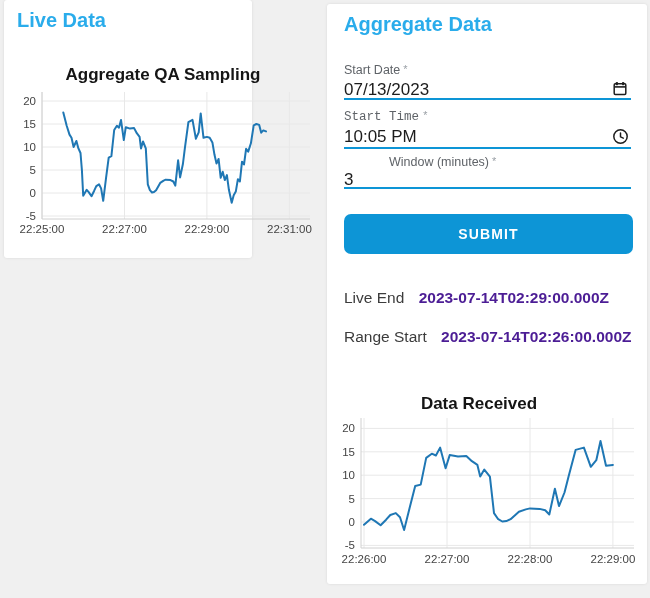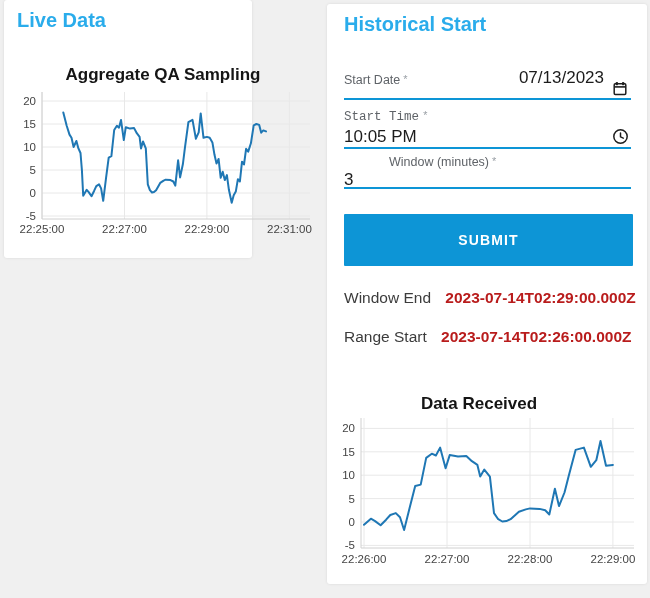--- a/index.html
+++ b/index.html
@@ -21,29 +21,29 @@
   .gridline{stroke:#e8e8e8;stroke-width:1;}
   .axisline{stroke:#d0d0d0;stroke-width:1;}
   .series{fill:none;stroke-width:2;stroke-linejoin:round;stroke-linecap:round;}
 
   .field-label{position:absolute;left:17px;font-size:12.5px;color:#5f6368;white-space:nowrap;}
   .req{font-size:11px;color:#9aa0a6;margin-left:3px;vertical-align:top;}
   .field-value{position:absolute;left:17px;width:260px;font-size:17px;color:#1c1c1c;background:transparent;border:none;outline:none;padding:0;font-family:"Liberation Sans",sans-serif;}
   .underline{position:absolute;left:17px;width:287px;height:2px;background:var(--primary,#0d95d6);}
   .icon-btn{position:absolute;left:284px;width:18px;height:18px;cursor:pointer;background:none;border:none;padding:0;}
 
-  #submit-btn{position:absolute;left:17px;top:210px;width:289px;height:52px;background:var(--primary,#0d95d6);
-    color:#ffffff;border:none;border-radius:1px;font-size:14px;font-weight:700;letter-spacing:.08em;
+  #submit-btn{position:absolute;left:17px;top:210px;width:289px;height:40px;background:var(--primary,#0d95d6);
+    color:#ffffff;border:none;border-radius:7px;font-size:14px;font-weight:700;letter-spacing:.08em;
     font-family:"Liberation Sans",sans-serif;cursor:pointer;}
 
   .result-row{position:absolute;left:17px;white-space:nowrap;font-size:15.5px;color:#333333;}
   #range-end-row{top:285px;}
   #range-start-row{top:324px;}
   .result-label{display:inline-block;color:#3c3c3c;}
-  .result-value{display:inline-block;margin-left:10px;font-weight:700;color:#b91c1c;}
+  .result-value{display:inline-block;margin-left:10px;font-weight:700;color:#4c1d95;}
 </style>
 </head>
 <body>
 
 <div class="stage">
 
   <div class="card" id="left-card">
     <div class="panel-title" id="left-title">Live Data</div>
     <svg class="chart-svg" id="live-chart" viewBox="0 0 314 196">
         <line class="gridline" x1="38.0" y1="36" x2="38.0" y2="163"></line>
@@ -67,24 +67,24 @@
         <text class="tick" x="38.0" y="177" text-anchor="middle">22:25:00</text>
         <text class="tick" x="120.5" y="177" text-anchor="middle">22:27:00</text>
         <text class="tick" x="202.9" y="177" text-anchor="middle">22:29:00</text>
         <text class="tick" x="285.4" y="177" text-anchor="middle">22:31:00</text>
         <polyline class="series" stroke="#1f77b4" points="59.3,56.5 62.7,69.8 65.5,78.6 67.5,81.8 69.6,91.0 72.4,85.0 74.4,92.4 76.5,97.0 77.9,114.0 79.2,139.8 82.7,133.8 84.7,136.1 87.5,140.2 90.2,134.7 92.3,130.1 95.0,128.3 97.1,132.4 99.2,144.8 101.9,123.2 104.7,101.6 107.4,100.2 110.2,74.0 112.9,69.8 115.0,71.7 117.0,63.9 119.8,84.1 121.8,71.2 126.0,72.6 130.1,72.1 132.8,77.2 135.6,80.9 137.0,92.4 139.0,85.5 141.8,92.4 143.8,128.3 145.9,134.2 148.0,136.5 150.0,136.1 152.1,134.2 156.2,126.9 159.6,124.6 161.7,123.7 166.5,124.1 169.3,125.5 171.3,129.6 174.1,104.3 176.1,121.4 178.9,108.0 180.9,91.9 184.4,66.2 188.5,63.9 191.9,82.7 194.7,76.3 196.7,57.4 199.5,81.8 202.9,80.9 205.7,81.8 208.4,86.4 210.5,98.8 212.5,107.6 214.6,103.0 216.7,121.8 218.7,115.8 220.8,124.1 222.9,119.1 224.9,133.8 227.7,146.7 229.7,139.3 231.8,135.6 233.9,123.2 235.9,125.5 238.0,105.7 240.0,108.5 242.1,92.8 244.2,95.6 246.9,87.3 249.7,69.4 252.4,68.0 255.2,68.9 257.2,76.7 259.3,74.4 262.0,75.4"></polyline>
         <text class="chart-title" x="159" y="24" text-anchor="middle">Aggregate QA Sampling</text>
       </svg>
   </div>
 
   <div class="card" id="right-card">
-    <div class="panel-title" id="right-title">Historical Start</div>
+    <div class="panel-title" id="right-title">Aggregate Data</div>
 
-    <div class="field-label" style="top:69px;"><span>Start Date</span><span class="req">*</span></div>
-    <div class="field-value" style="top:64px;text-align:right;">07/13/2023</div>
+    <div class="field-label" style="top:59px;"><span>Start Date</span><span class="req">*</span></div>
+    <div class="field-value" style="top:76px;">07/13/2023</div>
     <button class="icon-btn" style="top:77px;" aria-label="pick date">
       <svg width="16" height="16" viewBox="0 0 16 16">
         <rect x="2.2" y="2.8" width="11.6" height="10.6" rx="1.1" fill="none" stroke="#1e1e1e" stroke-width="1.5"></rect>
         <rect x="3.8" y="1.1" width="2.1" height="3.1" fill="#1e1e1e"></rect>
         <rect x="10.1" y="1.1" width="2.1" height="3.1" fill="#1e1e1e"></rect>
         <rect x="2.4" y="5.1" width="11.2" height="1.6" fill="#1e1e1e"></rect>
       </svg>
     </button>
     <div class="underline" style="top:94px;"></div>
 
@@ -98,21 +98,21 @@
     </button>
     <div class="underline" style="top:143px;"></div>
 
     <div class="field-label" style="top:151px;margin-left:45px;"><span>Window (minutes)</span><span class="req">*</span></div>
     <div class="field-value" style="top:166px;">3</div>
     <div class="underline" style="top:183px;"></div>
 
     <button id="submit-btn">SUBMIT</button>
 
     <div class="result-row" id="range-end-row">
-      <span class="result-label">Window End</span>
+      <span class="result-label">Live End</span>
       <span class="result-value">2023-07-14T02:29:00.000Z</span>
     </div>
     <div class="result-row" id="range-start-row">
       <span class="result-label">Range Start</span>
       <span class="result-value">2023-07-14T02:26:00.000Z</span>
     </div>
 
     <svg class="chart-svg" id="historical-chart" viewBox="0 0 320 200">
         <line class="gridline" x1="37.0" y1="36" x2="37.0" y2="166"></line>
         <line class="gridline" x1="120.0" y1="36" x2="120.0" y2="166"></line>

